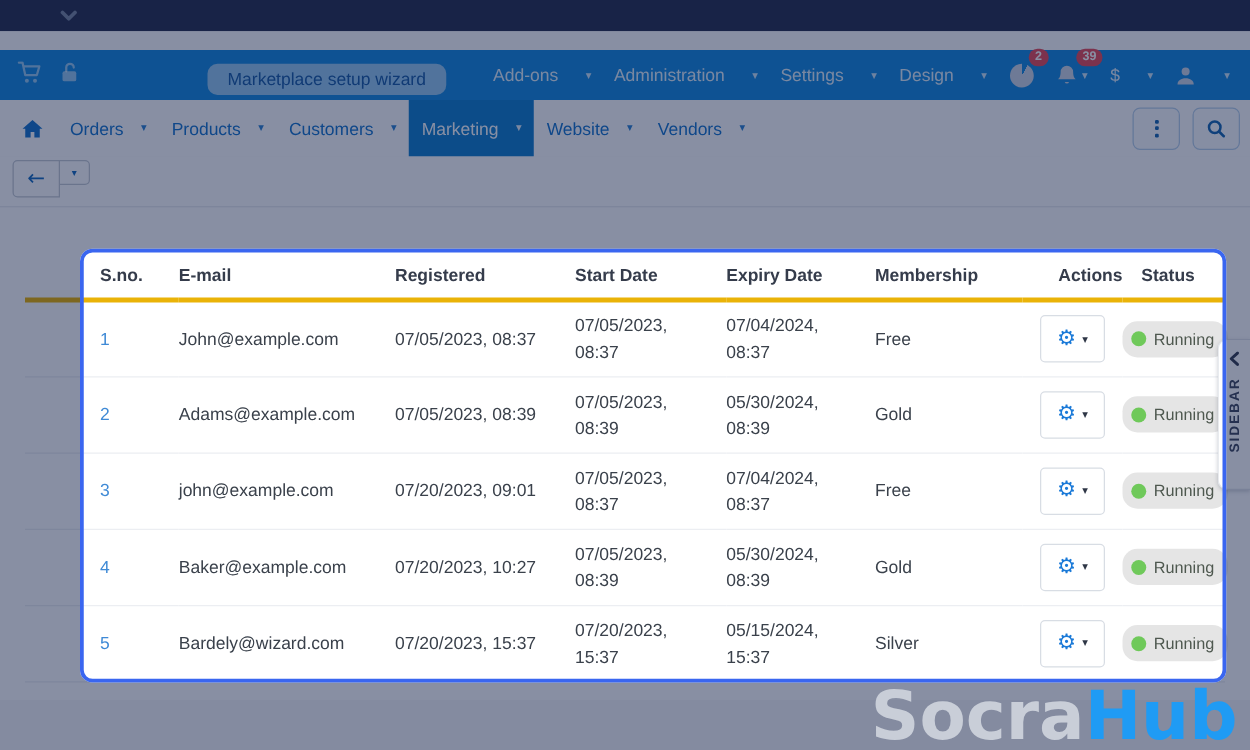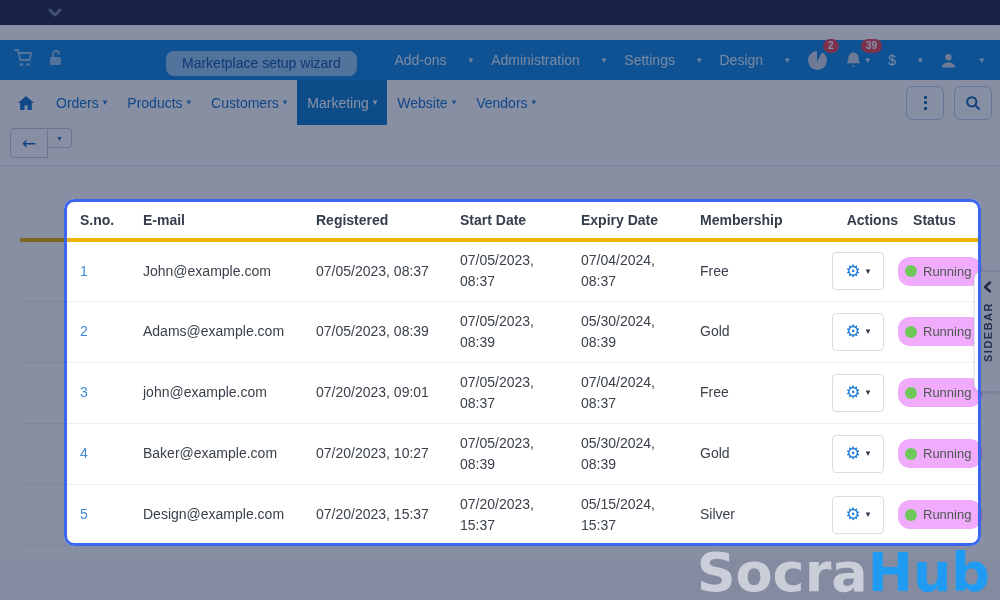--- a/index.html
+++ b/index.html
@@ -31,21 +31,21 @@
   .badge {
     position: absolute; top: -8px; right: -10px;
     background: #e8505e; color: #fff; font-size: 10px; font-weight: bold;
     border-radius: 9px; padding: 2px 5px; line-height: 1; min-width: 14px; text-align: center;
   }
   .pie-icon { width: 19px; height: 19px; border-radius: 50%;
     background: conic-gradient(rgba(255,255,255,0) 0 28deg, #cfd8e6 28deg 360deg); }
   
   .mainmenu { height: 45px; background: #fff; display: flex; align-items: stretch; padding-left: 6px; }
   .home-btn { display: flex; align-items: center; padding: 0 11px; color: #1b78cf; cursor: pointer; }
-  .tab { display: flex; align-items: center; gap: 4px; padding: 0 10px; color: #1b78cf; font-size: 14px; cursor: pointer; }
+  .tab { display: flex; align-items: center; gap: 14px; padding: 0 10px; color: #1b78cf; font-size: 14px; cursor: pointer; }
   .tab .caret { color: #1b78cf; }
   .tab.active { background: #1580cf; color: #fff; }
   .tab.active .caret { color: #fff; }
   .mm-right { margin-left: auto; display: flex; align-items: center; gap: 10px; padding-right: 8px; }
   .mm-btn { width: 38px; height: 34px; border: 1px solid #b9d2ec; border-radius: 6px;
     background: #fbfdff; display: flex; align-items: center; justify-content: center;
     color: #1b6ab3; cursor: pointer; flex-direction: column; gap: 2.5px; }
   .dotsym { width: 3px; height: 3px; background: #1b6ab3; border-radius: 1px; }
   
   .titlebar { height: 41px; background: #fff; border-bottom: 1px solid #e3e6eb;
@@ -69,21 +69,21 @@
   .c-sno a { color: #3f8ad6; text-decoration: none; cursor: pointer; }
   .c-date { padding-right: 26px; margin-top: 40px; }
   th.c-actions { padding-left: 8px; text-align: right; }
   td.c-actions { text-align: center; }
   .c-status { text-align: center; padding-right: 9px; }
   .actions-btn { width: 52px; height: 38px; background: #fff; border: 1px solid #d8dde4;
     border-radius: 4px; display: inline-flex; align-items: center; justify-content: center;
     gap: 5px; cursor: pointer; }
   .gear { color: #1b7ad8; font-size: 17px; font-family: "DejaVu Sans", sans-serif; line-height: 1; }
   .caret-dark { color: #2e3646; font-size: 9px; line-height: 1; }
-  .pill { display: inline-flex; align-items: center; gap: 6px; background: #f0abfc;
+  .pill { display: inline-flex; align-items: center; gap: 6px; background: #e5e5e5;
     border-radius: 12px; padding: 4px 11px 4px 7px; }
   .pill .dot { width: 12px; height: 12px; border-radius: 50%; background: #6fc95a; }
   .pill .txt { font-size: 13px; color: #4e584f; font-weight: 500; }
   
   .sidebar-tab { position: absolute; right: 0; top: 271px; width: 26px; height: 121px;
     background: #fff; border: 1px solid #e2e5ea; border-right: none;
     border-radius: 8px 0 0 8px; box-shadow: 0 1px 3px rgba(40,50,80,0.18);
     display: flex; flex-direction: column; align-items: center; padding-top: 9px; gap: 9px;
     z-index: 10; cursor: pointer; }
   .sidebar-label { writing-mode: vertical-rl; transform: rotate(180deg);
@@ -314,21 +314,21 @@
               <span class="gear">⚙</span>
               <span class="caret-dark">▾</span>
             </button></td>
         <td class="c-status"><span class="pill">
               <span class="dot"></span>
               <span class="txt">Running</span>
             </span></td>
       </tr>
       <tr>
         <td class="c-sno"><a>5</a></td>
-        <td>Design@example.com</td>
+        <td>Bardely@wizard.com</td>
         <td>07/20/2023, 15:37</td>
         <td class="c-date">07/20/2023, 15:37</td>
         <td class="c-date">05/15/2024, 15:37</td>
         <td>Silver</td>
         <td class="c-actions"><button class="actions-btn">
               <span class="gear">⚙</span>
               <span class="caret-dark">▾</span>
             </button></td>
         <td class="c-status"><span class="pill">
               <span class="dot"></span>

